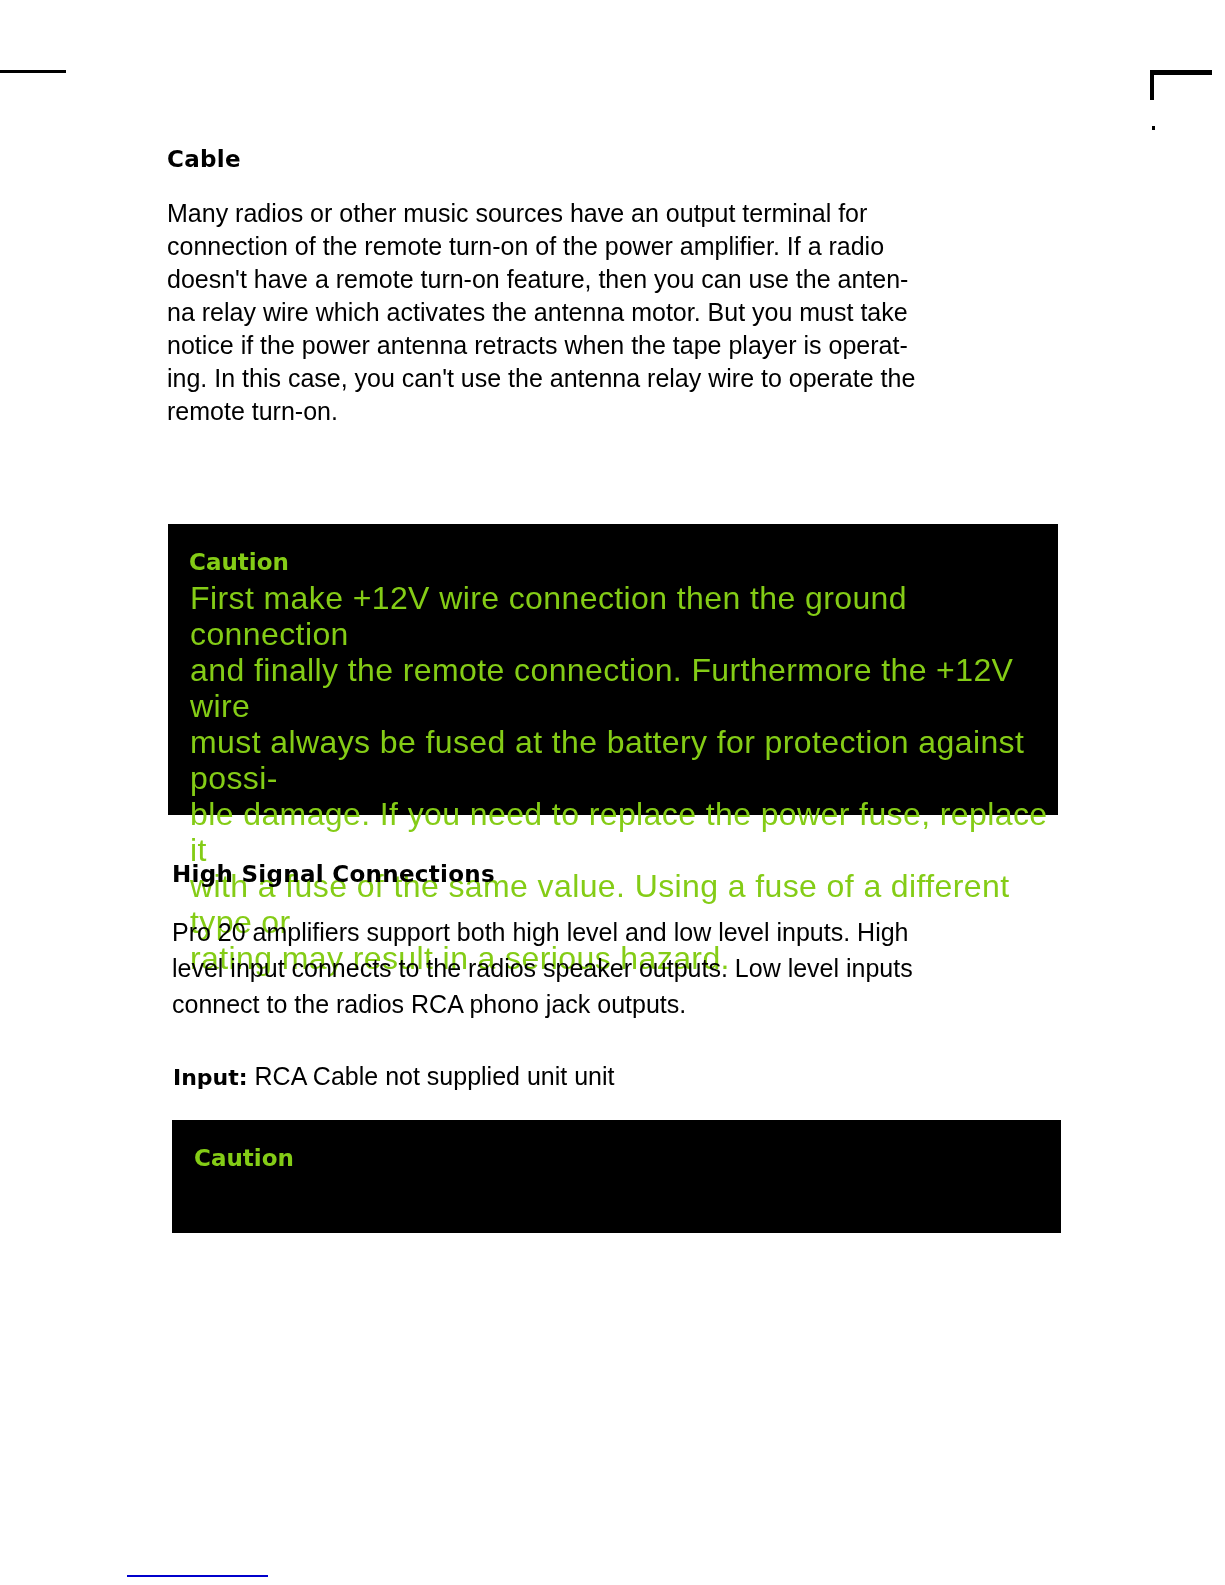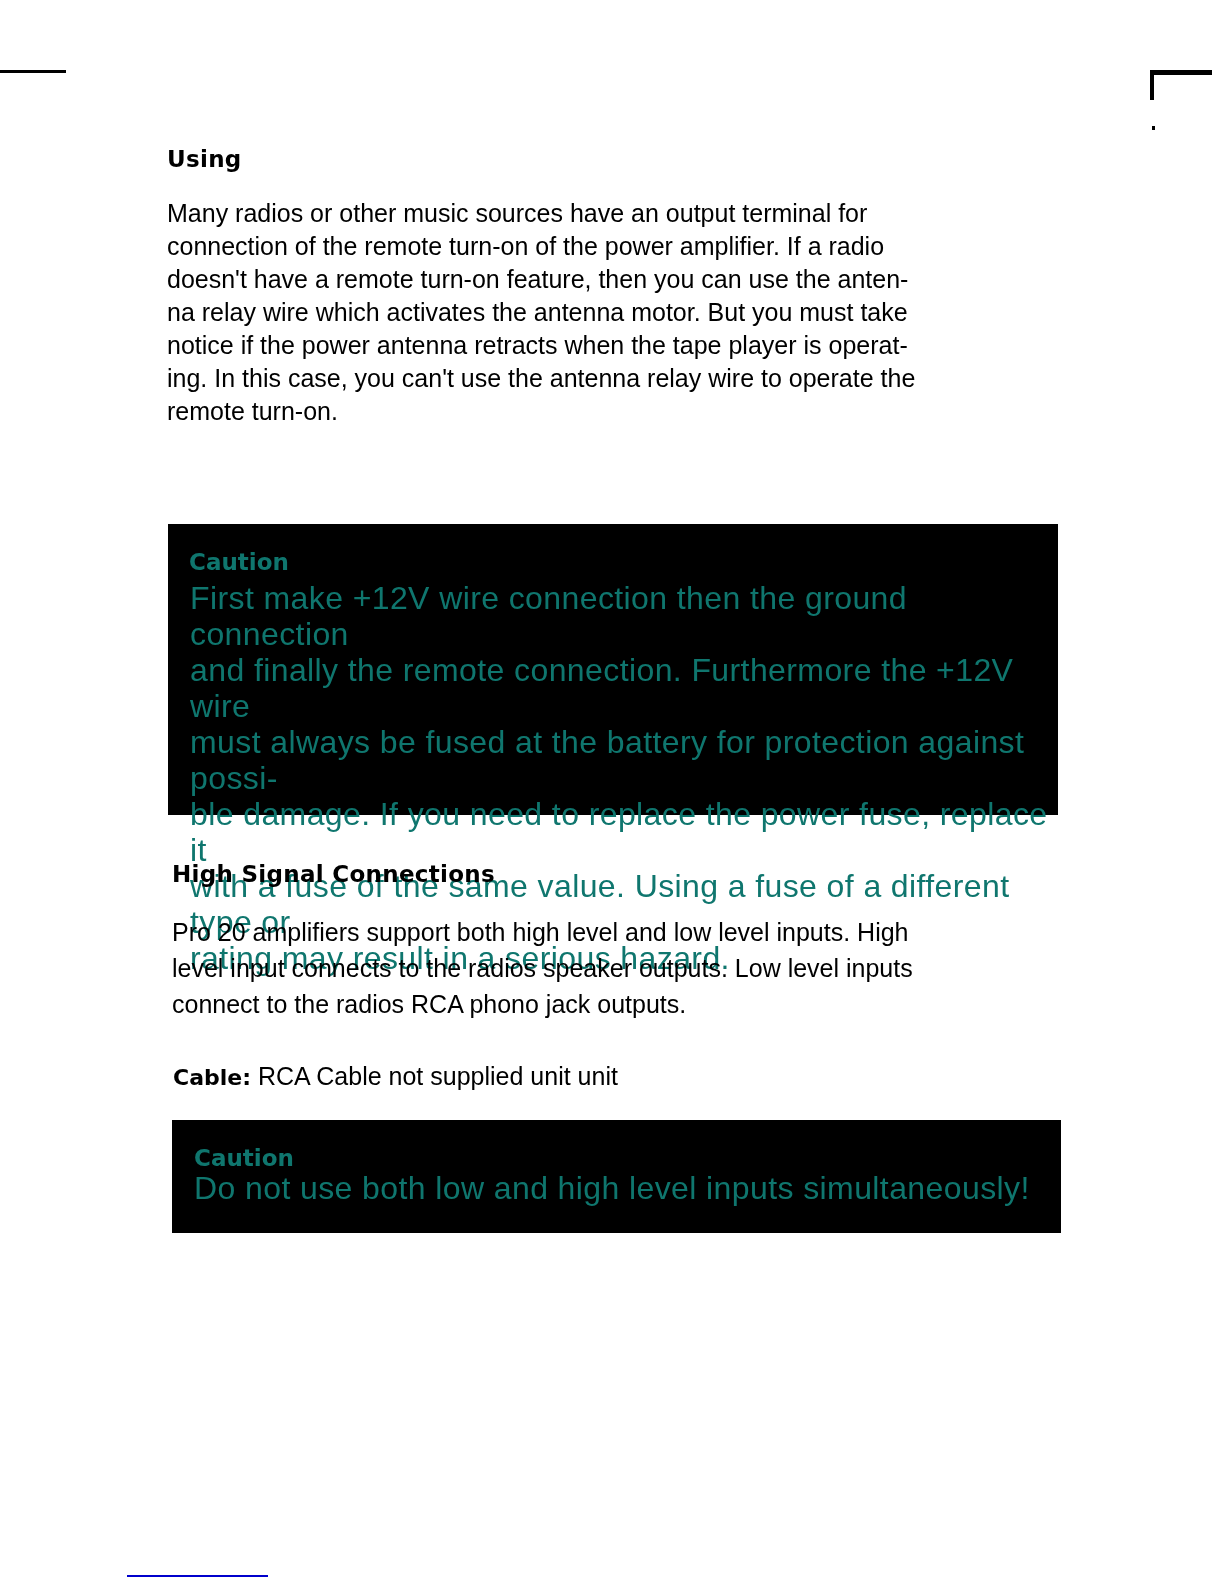--- a/index.html
+++ b/index.html
@@ -6,37 +6,37 @@
   body { width: 1225px; height: 1585px; position: relative; overflow: hidden;
          font-family: "DejaVu Sans", sans-serif; color: #000; }
   .rule-top-left { position: absolute; left: 0; top: 70px; width: 66px; height: 3px; background: #000; }
   .corner-mark { position: absolute; left: 1150px; top: 70px; width: 62px; height: 5px; background: #000; }
   .corner-mark-v { position: absolute; left: 1150px; top: 70px; width: 4px; height: 30px; background: #000; }
   .corner-dot { position: absolute; left: 1152px; top: 126px; width: 3px; height: 4px; background: #000; }
   h2 { margin: 0; font-family: "DejaVu Sans", sans-serif; font-weight: 900; font-size: 23px;
        letter-spacing: 0.3px; position: absolute; }
   .para { position: absolute; font-family: "Liberation Sans", sans-serif; font-size: 25px;
           line-height: 33px; white-space: pre-line; width: 900px; }
-  .caution-box { position: absolute; background: #000; color: #0f766e; }
+  .caution-box { position: absolute; background: #000; color: #84cc16; }
   .caution-title { font-family: "DejaVu Sans", sans-serif; font-weight: bold; font-size: 23px; display: block; }
   .caution-text { font-family: "Liberation Sans", sans-serif; font-size: 32px; white-space: pre-line;
                   display: block; letter-spacing: 0.4px; }
   .note-line { position: absolute; font-family: "Liberation Sans", sans-serif; font-size: 25px; }
   .note-label { font-family: "DejaVu Sans", sans-serif; font-weight: 900; font-size: 22px; }
   .bottom-link { position: absolute; left: 127px; top: 1575px; width: 141px; height: 2px; background: #0000cc; }
 </style>
 </head>
 <body>
 
 <div class="rule-top-left"></div>
 <div class="corner-mark"></div>
 <div class="corner-mark-v"></div>
 <div class="corner-dot"></div>
 
-<h2 style="left:167px; top:146px;">Using</h2>
+<h2 style="left:167px; top:146px;">Cable</h2>
 <div class="para" style="left:167px; top:197px;">Many radios or other music sources have an output terminal for
 connection of the remote turn-on of the power amplifier. If a radio
 doesn't have a remote turn-on feature, then you can use the anten-
 na relay wire which activates the antenna motor. But you must take
 notice if the power antenna retracts when the tape player is operat-
 ing. In this case, you can't use the antenna relay wire to operate the
 remote turn-on.</div>
 
 <div class="caution-box" style="left:168px; top:524px; width:890px; height:291px;">
   <span class="caution-title" style="position:absolute; left:21px; top:25px;">Caution</span>
@@ -47,21 +47,20 @@
 with a fuse of the same value. Using a fuse of a different type or
 rating may result in a serious hazard.</span>
 </div>
 
 <h2 style="left:172px; top:861px;">High Signal Connections</h2>
 <div class="para" style="left:172px; top:914px; line-height:36px;">Pro 20 amplifiers support both high level and low level inputs.  High
 level input connects to the radios speaker outputs.  Low level inputs
 connect to the radios RCA phono jack outputs.</div>
 
 <div class="note-line" style="left:173px; top:1062px;">
-  <span class="note-label">Cable:</span><span> RCA Cable not supplied unit unit</span>
+  <span class="note-label">Input:</span><span> RCA Cable not supplied unit unit</span>
 </div>
 
 <div class="caution-box" style="left:172px; top:1120px; width:889px; height:113px;">
   <span class="caution-title" style="position:absolute; left:22px; top:25px;">Caution</span>
-  <span class="caution-text" style="position:absolute; left:22px; top:50px;">Do not use both low and high level inputs simultaneously!</span>
 </div>
 
 <div class="bottom-link"></div>
 
 </body></html>

